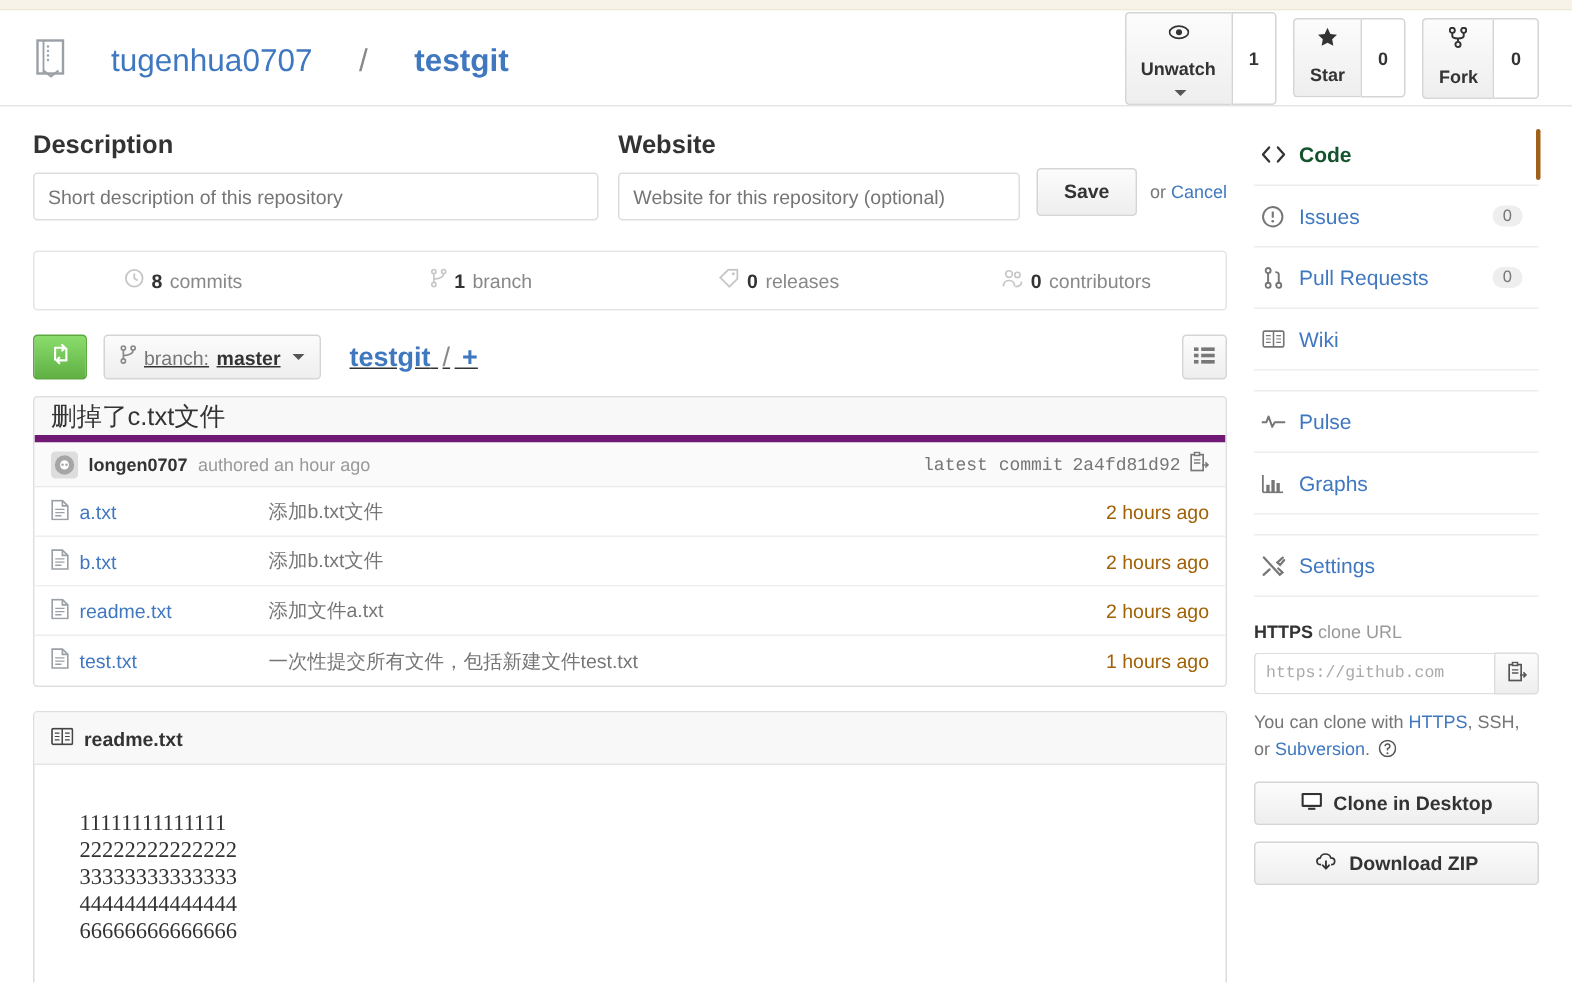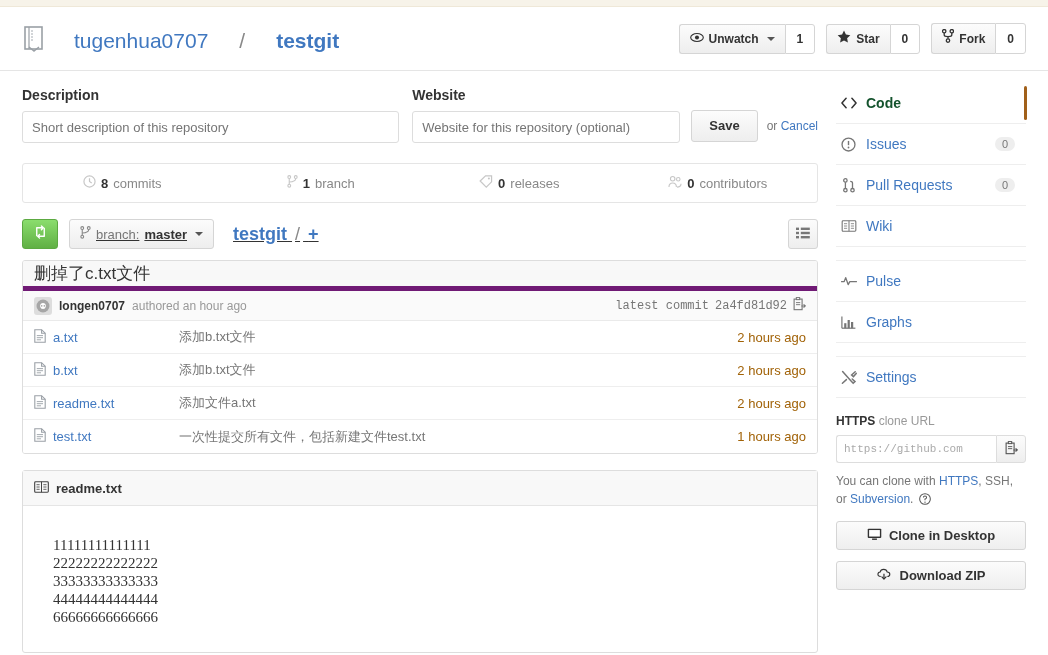--- a/index.html
+++ b/index.html
@@ -30,36 +30,36 @@
 
   .head-actions { margin-left:auto; display:flex; gap:11px; align-items:center; }
   .btngroup { display:flex; align-items:stretch; }
   .btn {
     background:linear-gradient(#fcfcfc,#eee);
     border:1px solid #d5d5d5;
     color:#333; font-size:12px; font-weight:bold;
     padding:5px 10px; display:flex; align-items:center; gap:5px;
     line-height:18px; cursor:pointer;
   }
-  .btn.left  { border-radius:3px 0 0 3px; border-right:none; }
+  .btn.left  { border-radius:3px 0 0 3px; border-right:none;flex-direction:column; }
   .btn.count {
     border-radius:0 3px 3px 0; background:#fff; color:#333;
     font-weight:bold; padding:5px 11px; min-width:27px; justify-content:center;
   }
   .caret { width:0;height:0;border-left:4px solid transparent;border-right:4px solid transparent;border-top:4px solid #555; margin-left:3px;}
 
   
   .container { display:flex; padding:16px 22px 0 22px; gap:18px; }
   .main { width:796px; flex:none; }
   .side { width:190px; flex:none; margin-top:-4px; }
 
   
   .editrow { display:flex; gap:0; }
   .field { }
-  .field-label { font-weight:bold; font-size:14px; color:#333; margin-bottom:8px; display:block; }
+  .field-label { font-weight:bold; font-size:17px; color:#333; margin-bottom:8px; display:block; }
   .txtinput {
     height:32px; border:1px solid #ddd; border-radius:3px;
     background:#fff; padding:12px 9px; font-size:13px; color:#999;
     display:flex; align-items:center; font-family:"Liberation Sans", sans-serif;
     width:100%;
   }
   .f-desc { width:380px; }
   .f-site { width:270px; margin-left:13px; }
   .save-wrap { display:flex; align-items:center; margin-left:11px; padding-bottom:0; }
   .savebtn {

